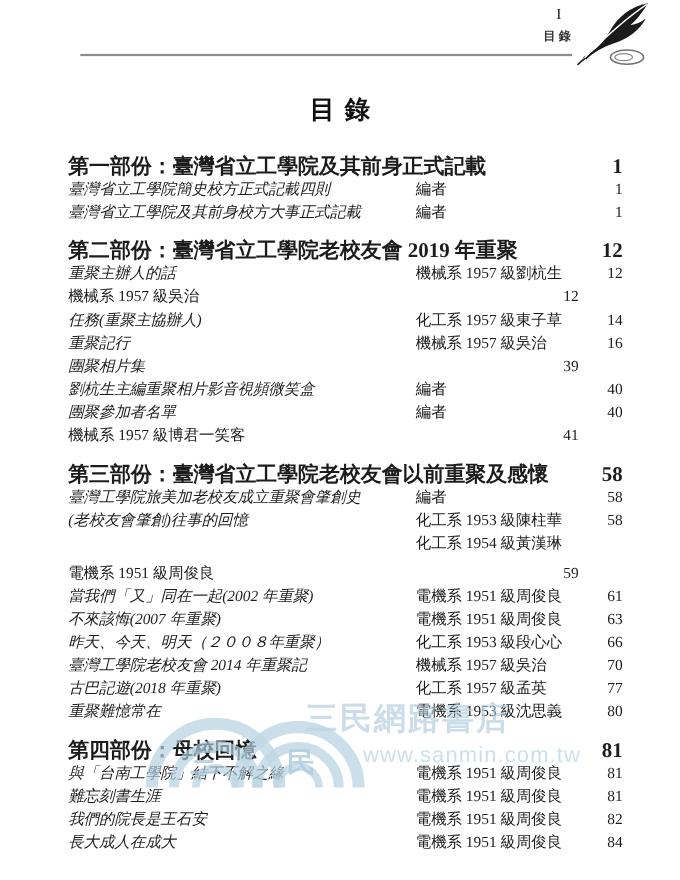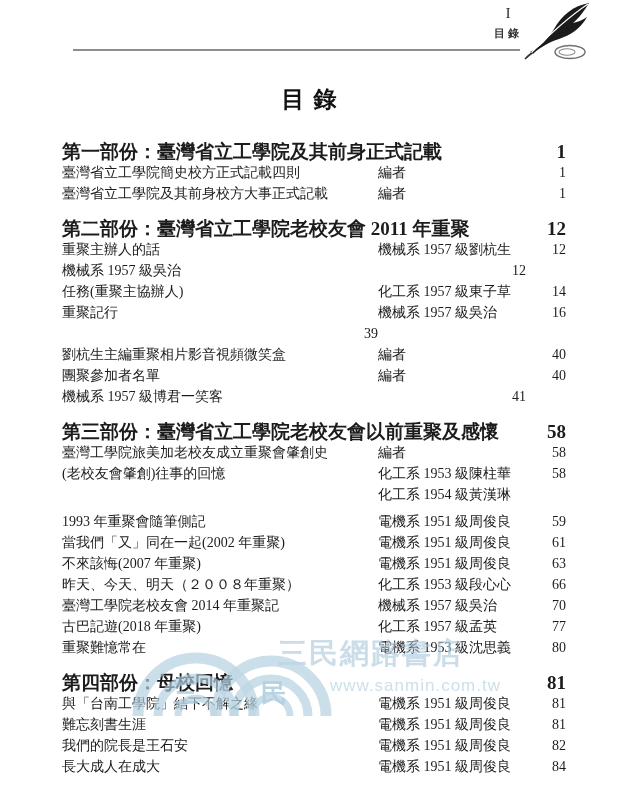--- a/index.html
+++ b/index.html
@@ -53,42 +53,42 @@
     font-weight: bold;
     line-height: 21px;
     font-size: 19px;
   }
   .section-heading-row .sec-page { text-align: right; }
   .entry {
     display: grid;
     grid-template-columns: 316px 1fr 40px;
     line-height: 21px;
   }
-  .entry .e-title { padding-right: 8px; white-space: nowrap; }
+  .entry .e-title { padding-right: 8px; white-space: nowrap; font-style: italic; }
   .entry .e-author { white-space: nowrap; }
   .entry .e-page { text-align: right; }
   .gap-before { margin-top: 6px; }
 
   
   .watermark {
     position: absolute; left: 128px; top: 628px;
     width: 470px; height: 104px;
     z-index: 3; pointer-events: none;
     opacity: 0.85;
   }
   .wm-logo { position: absolute; left: 0; top: 2px; }
   .wm-text-block { position: absolute; left: 150px; top: 6px; width: 320px; }
   .wm-brand {
     font-size: 29px; font-weight: bold;
     color: #aecadd; letter-spacing: 2px;
     opacity: 0.75; white-space: nowrap;
   }
   .wm-url {
     margin-top: 2px; margin-left: 52px;
-    font-size: 17px; color: #bdd6e4; opacity: 0.9;
+    font-size: 20px; color: #bdd6e4; opacity: 0.9;
     font-family: "Liberation Sans", sans-serif;
     letter-spacing: 1px;
   }
 </style>
 </head>
 <body>
 
 <div class="page-header">
   <div class="header-right">
     <span class="roman-num">I</span>
@@ -126,21 +126,21 @@
   <div class="entry">
     <span class="e-title">臺灣省立工學院及其前身校方大事正式記載</span>
     <span class="e-author">編者</span>
     <span class="e-page">1</span>
   </div>
 </div>
   </div>
 
   <div class="section">
     <div class="section-heading-row">
-      <span class="sec-title">第二部份：臺灣省立工學院老校友會 2011 年重聚</span>
+      <span class="sec-title">第二部份：臺灣省立工學院老校友會 2019 年重聚</span>
       <span class="sec-page">12</span>
     </div>
     <div class="entries">
   <div class="entry">
     <span class="e-title">重聚主辦人的話</span>
     <span class="e-author">機械系 1957 級劉杭生</span>
     <span class="e-page">12</span>
   </div>
 
   <div class="entry">
@@ -154,20 +154,21 @@
     <span class="e-page">14</span>
   </div>
 
   <div class="entry">
     <span class="e-title">重聚記行</span>
     <span class="e-author">機械系 1957 級吳治</span>
     <span class="e-page">16</span>
   </div>
 
   <div class="entry">
+    <span class="e-title">團聚相片集</span>
     <span class="e-page">39</span>
   </div>
 
   <div class="entry">
     <span class="e-title">劉杭生主編重聚相片影音視頻微笑盒</span>
     <span class="e-author">編者</span>
     <span class="e-page">40</span>
   </div>
 
   <div class="entry">
@@ -201,21 +202,20 @@
     <span class="e-page">58</span>
   </div>
 
   <div class="entry">
     <span class="e-title"></span>
     <span class="e-author">化工系 1954 級黃漢琳</span>
     <span class="e-page"></span>
   </div>
 
   <div class="entry gap-before">
-    <span class="e-title">1993 年重聚會隨筆側記</span>
     <span class="e-author">電機系 1951 級周俊良</span>
     <span class="e-page">59</span>
   </div>
 
   <div class="entry">
     <span class="e-title">當我們「又」同在一起(2002 年重聚)</span>
     <span class="e-author">電機系 1951 級周俊良</span>
     <span class="e-page">61</span>
   </div>
 

